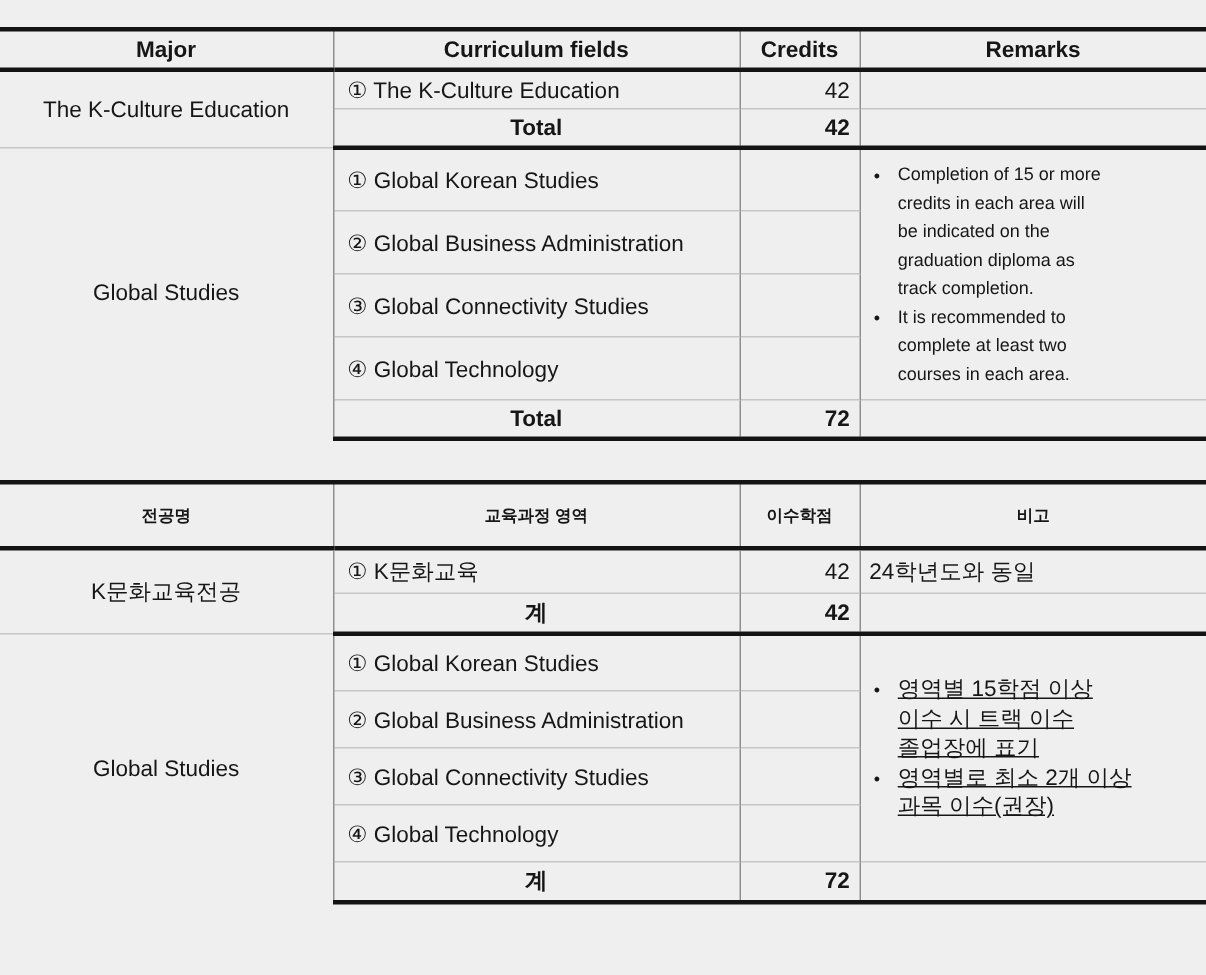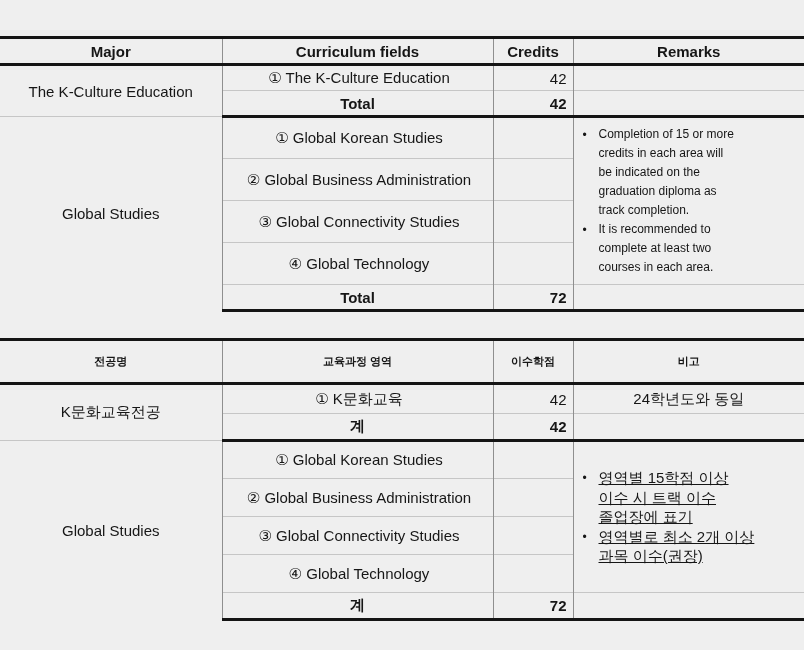--- a/index.html
+++ b/index.html
@@ -20,21 +20,21 @@
   }
   .page{width:804px;height:650px;overflow:hidden;}
 
   table.doc{
     width:804px;
     border-collapse:collapse;
     table-layout:fixed;
     border-top:3px solid var(--line-dark);
     background:var(--bg);
   }
-  table.t1{margin-top:36px;}
+  table.t1{margin-top:18px;}
   table.t2{margin-top:26px;}
 
   th,td{
     padding:0 6px;
     vertical-align:middle;
     font-size:15px;
     color:var(--ink);
     border-top:1px solid var(--line-thin);
   }
   thead th{
@@ -43,23 +43,23 @@
     border-top:none;
     border-bottom:3px solid var(--line-dark);
   }
   .t1 thead th{font-size:15px;height:27px;}
   .t2 thead th{font-size:11px;height:44px;}
 
   
   .vr{border-right:1px solid var(--line-vert);}
 
   .major-cell{text-align:center;}
-  .field-cell{text-align:center;padding-left:9px;}
+  .field-cell{text-align:left;padding-left:9px;}
   .credit-cell{text-align:right;}
-  .remark-cell{text-align:center;}
+  .remark-cell{text-align:left;}
   .bold{font-weight:bold;}
   .total-label{text-align:center;font-weight:bold;}
   tr.total-row td{border-bottom:3px solid var(--line-dark);}
 
   
   .t1 tr.r-small td{height:26px;}
   .t1 tr.total-row td{height:26px;}
   .t1 tr.area-row td{height:42px;}
   .t2 tr.r-small td{height:30px;}
   .t2 tr.r-small2 td{height:27px;}

